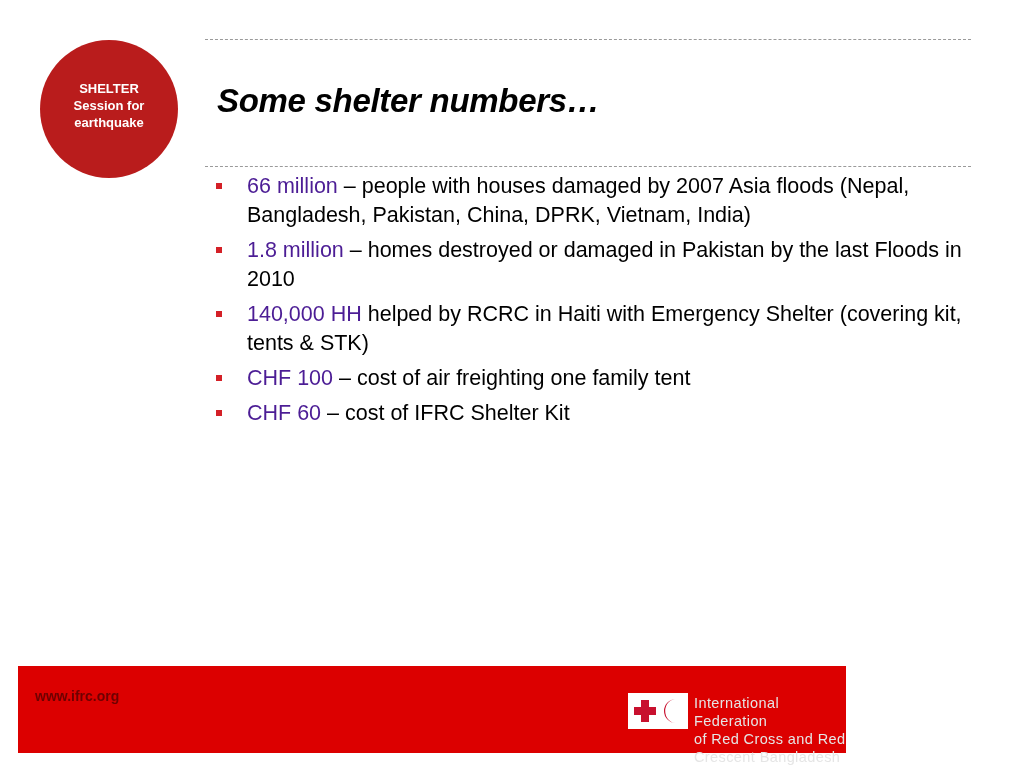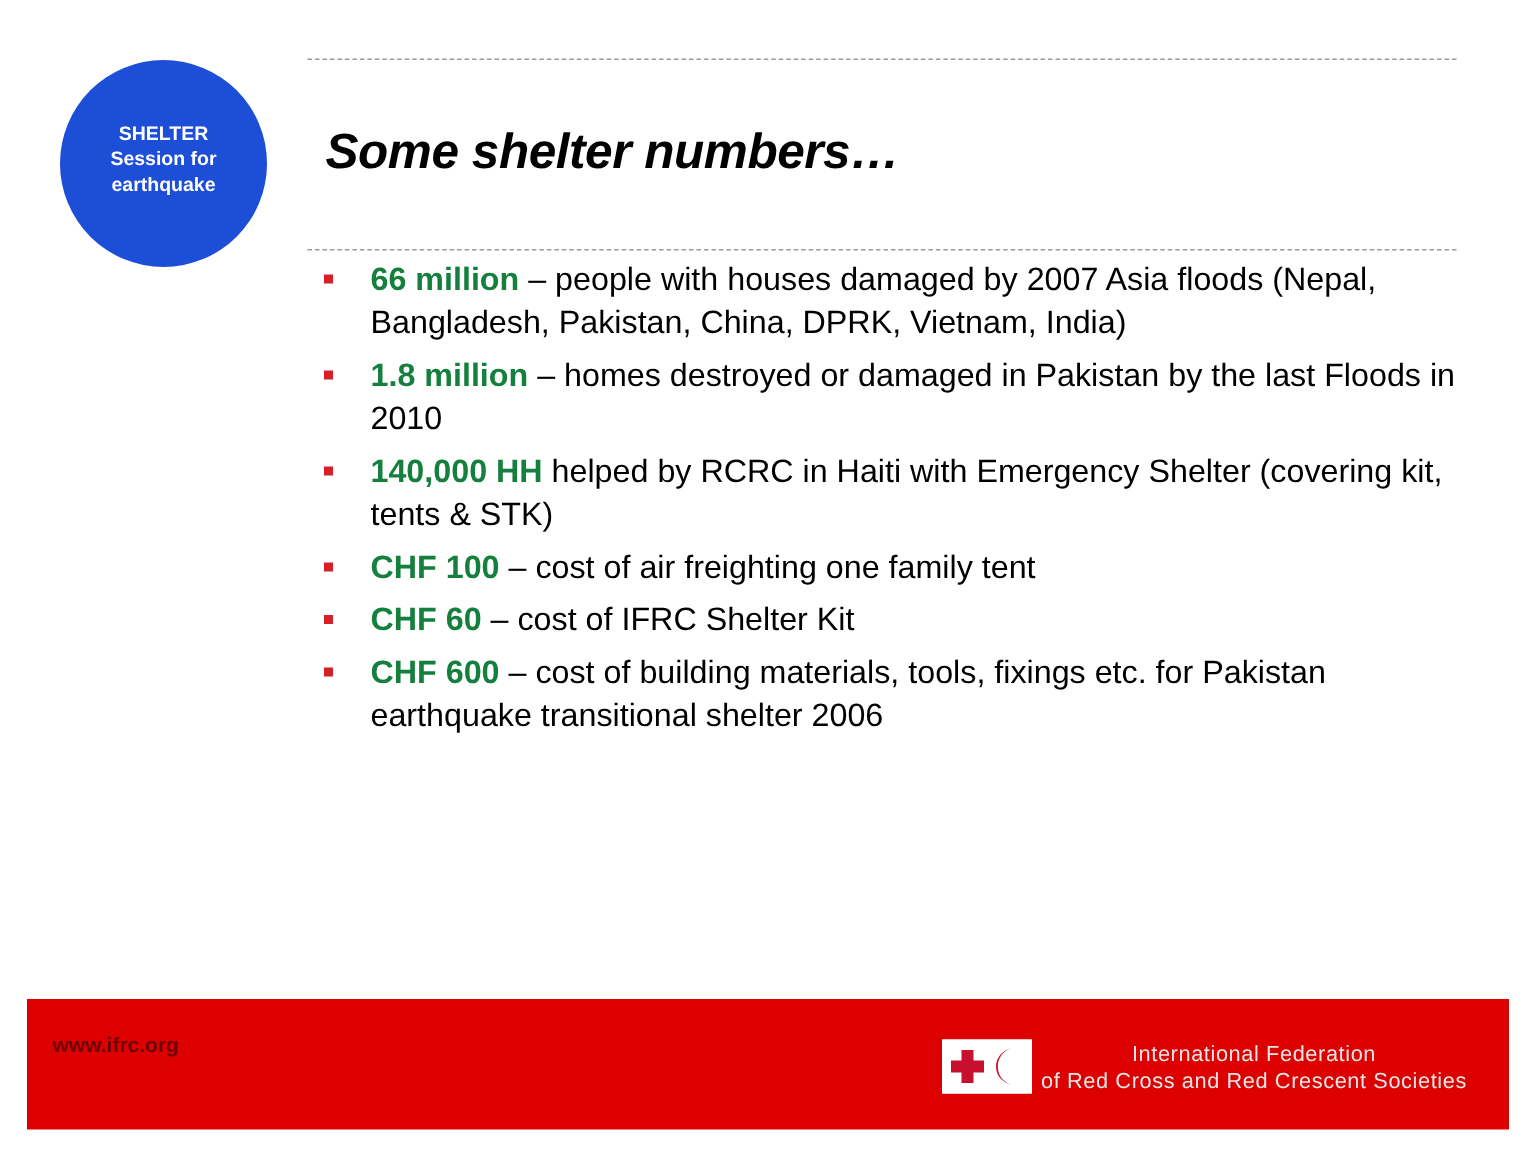--- a/index.html
+++ b/index.html
@@ -1,26 +1,26 @@
 <!DOCTYPE html>
 <html><head>
 <meta charset="utf-8">
 <style>
   html, body { margin:0; padding:0; }
   body { width:1024px; height:768px; background:#ffffff; position:relative; overflow:hidden; font-family:"Liberation Sans", sans-serif; }
-  .badge { position:absolute; left:40px; top:40px; width:138px; height:138px; border-radius:50%; background:#1d4ed8; display:flex; flex-direction:column; align-items:center; justify-content:center; color:#fff; font-weight:bold; font-size:13px; line-height:17px; text-align:center; padding-bottom:8px; box-sizing:border-box; }
+  .badge { position:absolute; left:40px; top:40px; width:138px; height:138px; border-radius:50%; background:#b91c1c; display:flex; flex-direction:column; align-items:center; justify-content:center; color:#fff; font-weight:bold; font-size:13px; line-height:17px; text-align:center; padding-bottom:8px; box-sizing:border-box; }
   .dash { position:absolute; left:205px; width:766px; height:0; border-top:1px dashed #9a9a9a; }
   .dash.top { top:39px; }
   .dash.bottom { top:166px; }
   .title { position:absolute; left:217px; top:82px; font-size:33px; font-weight:bold; font-style:italic; color:#000; letter-spacing:-0.3px; }
   .list { position:absolute; left:216px; top:172px; width:770px; margin:0; padding:0; list-style:none; }
   .list li { position:relative; padding-left:31px; font-size:21.5px; line-height:29px; color:#000; margin-bottom:6px; }
   .bullet { position:absolute; left:0; top:11px; width:6px; height:6px; background:#d42027; }
-  .hl { color:#15803d; font-weight:bold; }
-  .footer { position:absolute; left:18px; top:666px; width:988px; height:87px; background:#dc0000;text-align:center; }
+  .hl { color:#4c1d95; font-weight:normal; }
+  .footer { position:absolute; left:18px; top:666px; width:828px; height:87px; background:#dc0000; }
   .url { position:absolute; left:17px; top:22px; color:#6e0000; font-weight:bold; font-size:14px; }
   .tagline { position:absolute; left:17px; top:43px; color:#fff; font-weight:bold; font-size:15.5px; }
   .logo { position:absolute; left:610px; top:27px; width:60px; height:36px; border:2px solid #fff; background:#fff; box-sizing:border-box; }
   .logo svg { display:block; }
   .org { position:absolute; left:676px; top:28px; color:#e5e5e5; font-size:14.5px; line-height:18px; letter-spacing:0.4px; }
 </style>
 </head>
 <body>
 
 <div class="badge">
@@ -32,30 +32,29 @@
 <div class="dash top"></div>
 <div class="title">Some shelter numbers…</div>
 <div class="dash bottom"></div>
 
 <ul class="list">
   <li><span class="bullet"></span><span class="hl">66 million</span><span> – people with houses damaged by 2007 Asia floods (Nepal, Bangladesh, Pakistan, China, DPRK, Vietnam, India)</span></li>
   <li><span class="bullet"></span><span class="hl">1.8 million</span><span> – homes destroyed or damaged in Pakistan by the last Floods in 2010</span></li>
   <li><span class="bullet"></span><span class="hl">140,000 HH</span><span> helped by RCRC in Haiti with Emergency Shelter (covering kit, tents &amp; STK)</span></li>
   <li><span class="bullet"></span><span class="hl">CHF 100</span><span> – cost of air freighting one family tent</span></li>
   <li><span class="bullet"></span><span class="hl">CHF 60</span><span> – cost of IFRC Shelter Kit</span></li>
-  <li><span class="bullet"></span><span class="hl">CHF 600</span><span> – cost of building materials, tools, fixings etc. for Pakistan earthquake transitional shelter 2006</span></li>
 </ul>
 
 <div class="footer">
   <div class="url">www.ifrc.org</div>
   <div class="logo">
     <svg width="56" height="32" viewBox="0 0 56 32">
       <rect x="0" y="0" width="56" height="32" fill="#ffffff"></rect>
       <rect x="4" y="12" width="22" height="8" fill="#c8102e"></rect>
       <rect x="11" y="5" width="8" height="22" fill="#c8102e"></rect>
       <path d="M46 4 A12 12 0 1 0 46 28 A9 10 0 1 1 46 4 Z" fill="#c8102e"></path>
     </svg>
   </div>
   <div class="org">
     <div>International Federation</div>
-    <div>of Red Cross and Red Crescent Societies</div>
+    <div>of Red Cross and Red Crescent Bangladesh</div>
   </div>
 </div>
 
 </body></html>

